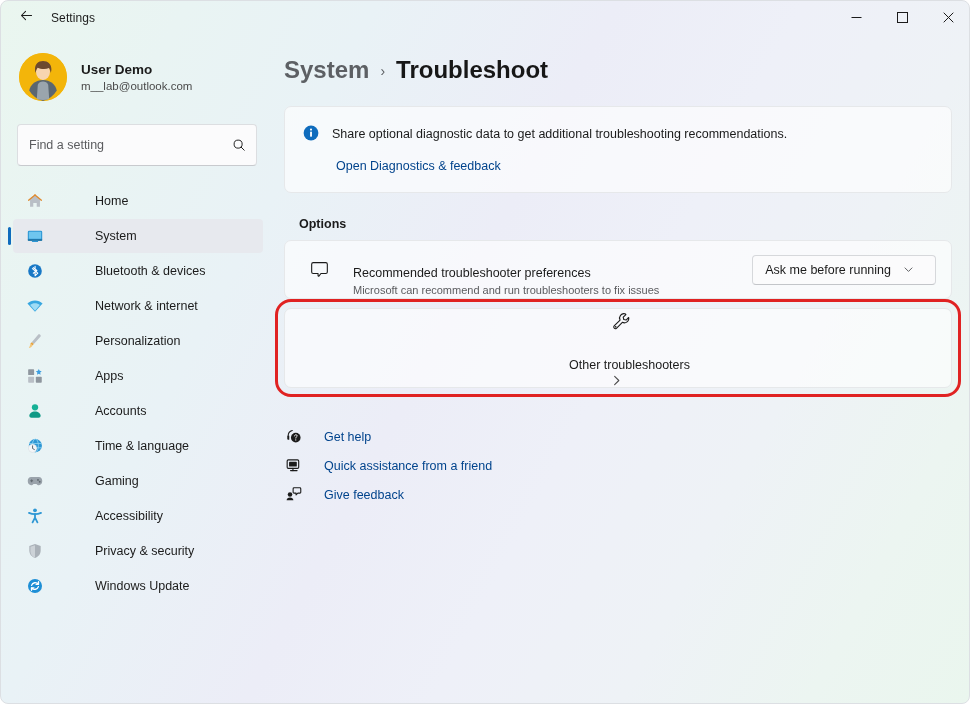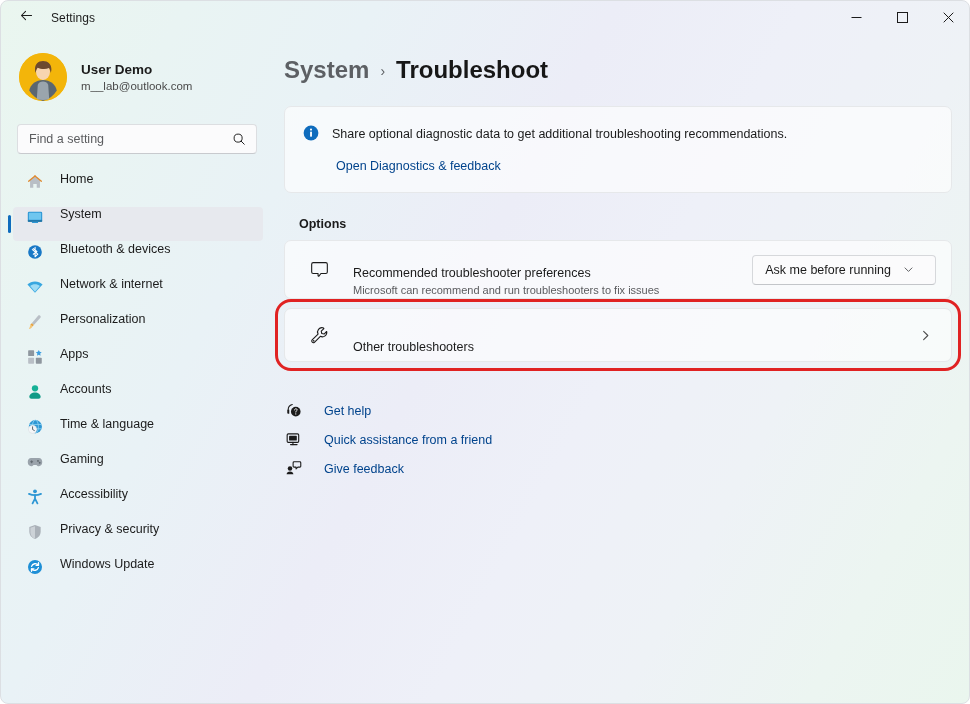--- a/index.html
+++ b/index.html
@@ -106,21 +106,21 @@
     font-size: 11.5px;
     color: #4a4a4a;
     line-height: 16px;
     margin-top: 0;
   }
 
   .searchbox {
     position: relative;
     margin: 19px 0 0 16px;
     width: 240px;
-    height: 30px;
+    height: 42px;
     background: #fbfbfc;
     border: 1px solid #dcdee1;
     border-bottom: 1px solid #c8cace;
     border-radius: 4px;
     display: flex;
     align-items: center;
     cursor: text;
   }
   .searchbox input {
     flex: 1;
@@ -132,26 +132,27 @@
     color: #1b1b1b;
     padding-left: 11px;
   }
   .searchbox input::placeholder { color: #5b5c5f; }
   .search-icon { margin-right: 10px; display: flex; }
 
   .navlist { margin-top: 18px; }
   .navitem {
     position: relative;
     display: flex;
-    align-items: flex-start;
+    align-items: center;
     height: 34px;
     margin: 1px 10px 1px 12px;
     padding-left: 12px;
     border-radius: 4px;
     cursor: pointer;
+    gap: 35px;
   }
   .navitem.selected { background: #e7e9ee; }
   .navitem.selected::before {
     content: "";
     position: absolute;
     left: -5px;
     top: 8px;
     width: 3px;
     height: 18px;
     border-radius: 2px;
@@ -249,20 +250,21 @@
     display: flex;
     align-items: center;
     padding: 0 15px 0 16px;
   }
   .card.clickable { cursor: pointer; }
   .card.highlight {
     margin-top: 9px;
     outline: 3px solid #e02222;
     outline-offset: 6px;
     border-radius: 7px;
+    flex-direction: column;
   }
   .card-icon {
     width: 24px; height: 24px;
     flex: none;
     display: flex; align-items: center; justify-content: center;
     margin-left: 6px;
   }
   .card-body {
     margin-left: 22px;
     flex: 1;

